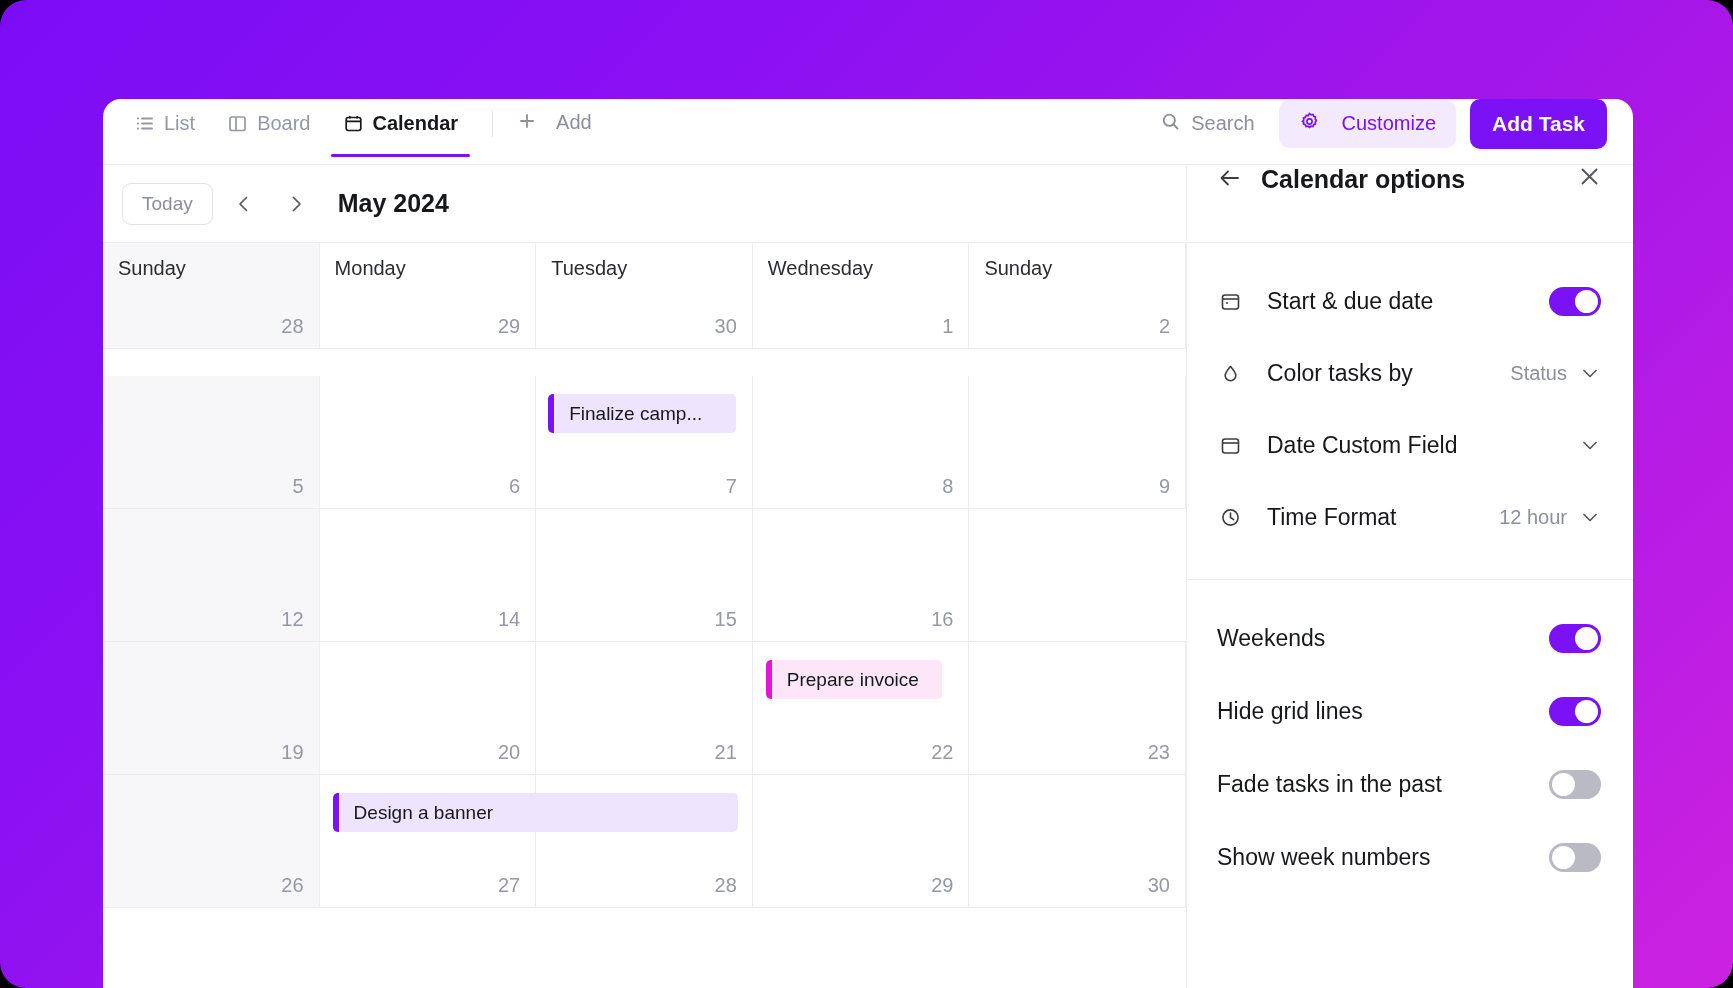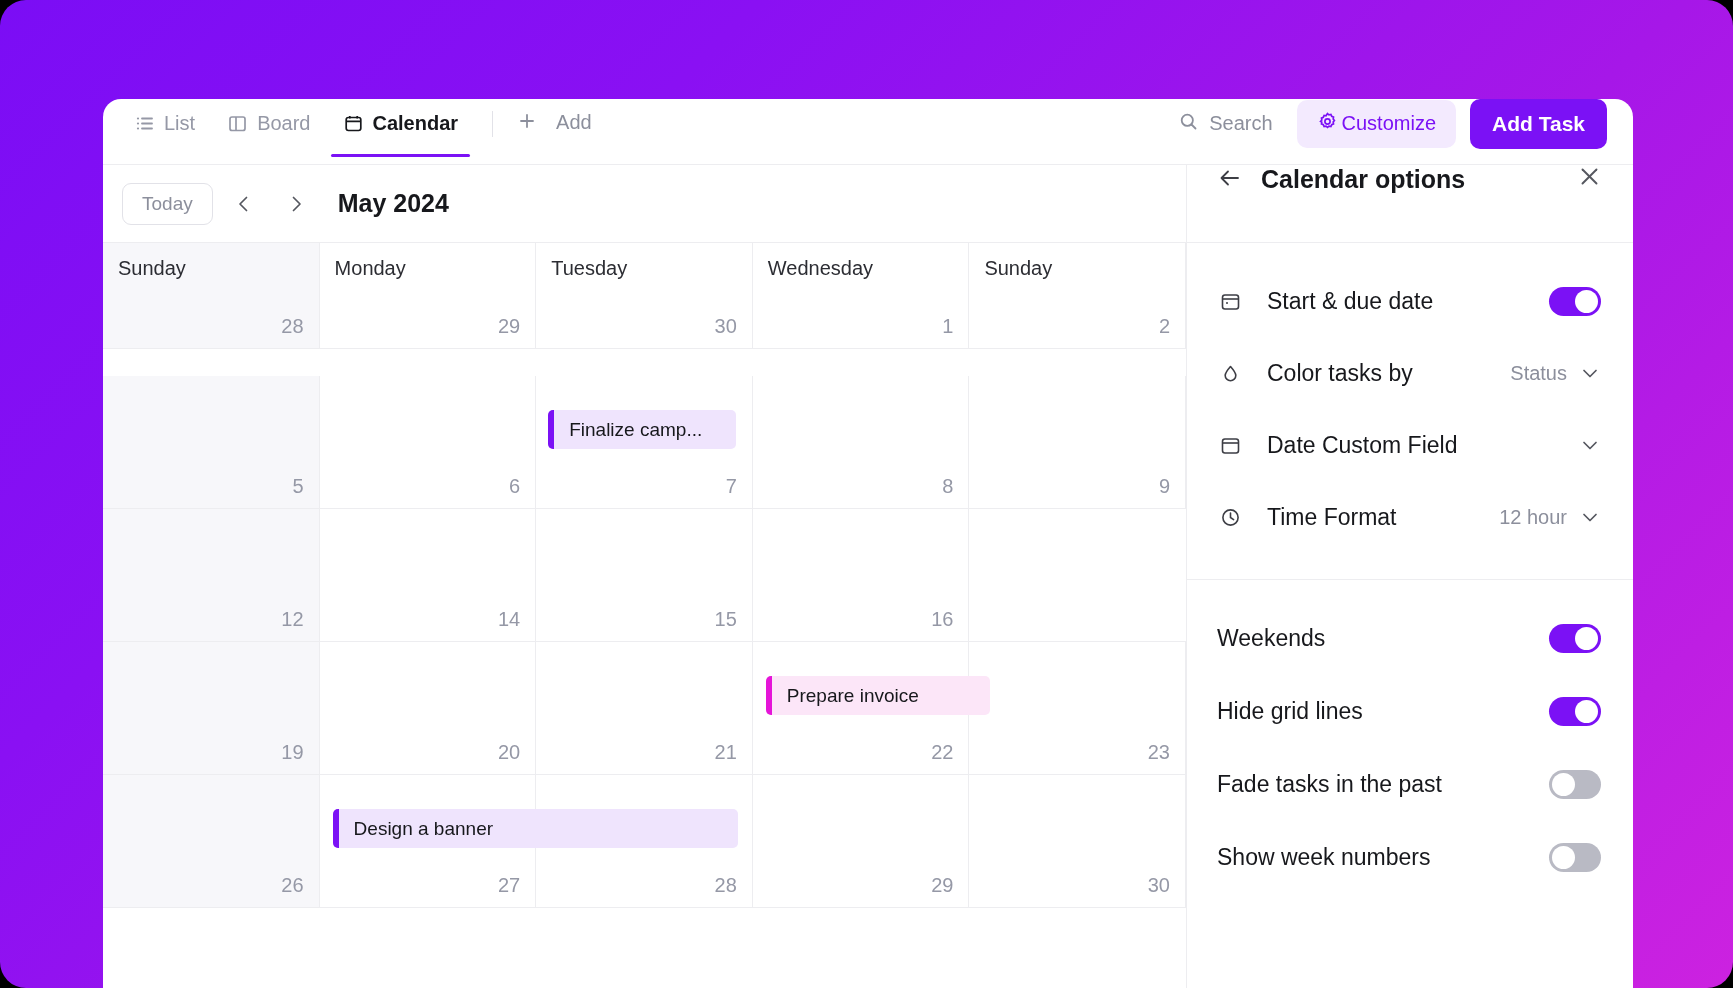--- a/index.html
+++ b/index.html
@@ -105,21 +105,21 @@
     gap: 10px;
     color: #8C8F9C;
     font-size: 20px;
     padding: 8px 10px;
     cursor: pointer;
   }
 
   .customize-btn {
     display: flex;
     align-items: center;
-    gap: 4px;
+    gap: 22px;
     background: #F3EAFE;
     color: #7B11F5;
     font-size: 20px;
     padding: 11px 20px;
     border-radius: 10px;
     cursor: pointer;
     border: none;
     font-family: inherit;
   }
 
@@ -229,21 +229,20 @@
   
   .event {
     position: absolute;
     height: 39px;
     display: flex;
     align-items: center;
     border-radius: 5px;
     overflow: hidden;
     cursor: pointer;
     z-index: 3;
-    margin-top: 16px;
   }
   .event .bar {
     width: 6px;
     height: 100%;
     flex: 0 0 6px;
   }
   .event .title {
     font-size: 19px;
     color: #17181C;
     padding-left: 15px;
@@ -533,21 +532,21 @@
               <span class="day-num">19</span>
             </div>
             <div class="day-cell">
               <span class="day-num">20</span>
             </div>
             <div class="day-cell">
               <span class="day-num">21</span>
             </div>
             <div class="day-cell">
               <span class="day-num">22</span>
-              <div class="event ev-pink" style="left:13px; top:18px; width:224px;">
+              <div class="event ev-pink" style="left:13px; top:18px; width:176px;">
                 <div class="bar"></div>
                 <div class="title">Prepare invoice</div>
               </div>
             </div>
             <div class="day-cell">
               <span class="day-num">23</span>
             </div>
           </div>
 
           <div class="grid-week">

